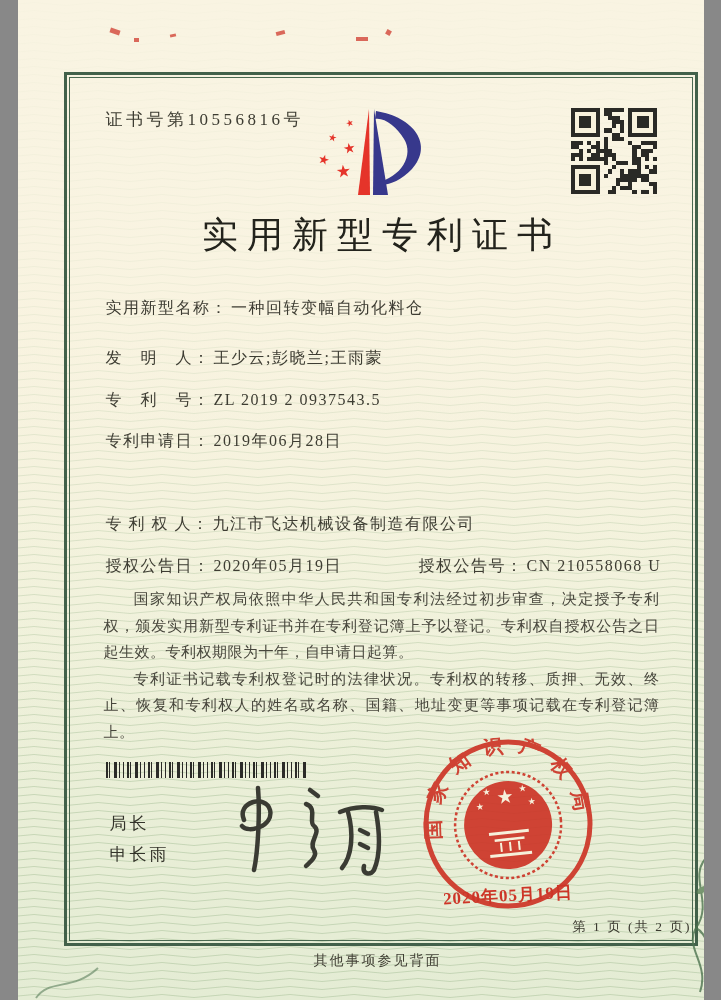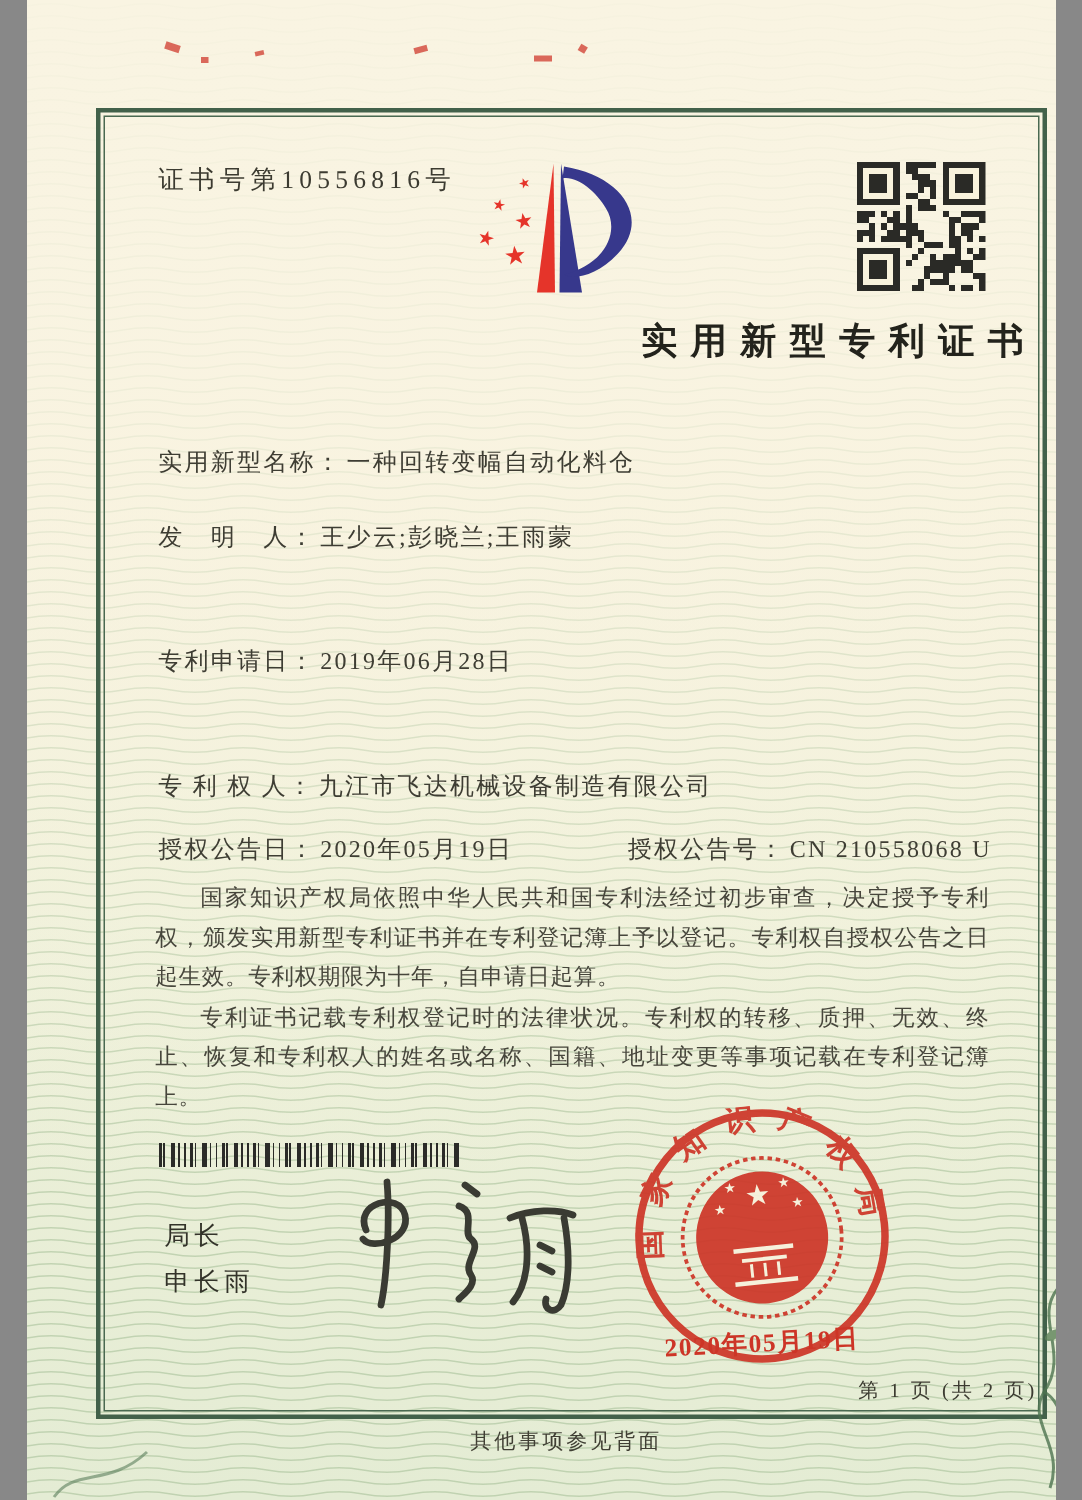--- a/index.html
+++ b/index.html
@@ -10,22 +10,22 @@
   .wave-mute{position:absolute;inset:0;z-index:0;
         background:linear-gradient(180deg,rgba(249,244,226,.95) 0%,rgba(249,244,226,.8) 25%,rgba(249,244,226,.3) 55%,rgba(249,244,226,0) 80%);}
   .frame{position:absolute;left:46px;top:72px;width:628px;height:868px;border:3px solid #42614a;z-index:1;}
   .frame-inner{position:absolute;inset:2px;border:1px solid #4a6951;}
   .edge-line{position:absolute;left:703px;top:78px;width:2px;height:890px;background:rgba(110,130,100,.30);z-index:1;}
   .content{position:absolute;inset:0;z-index:2;}
   .cert-no{position:absolute;left:88px;top:108px;font-size:17px;letter-spacing:3.5px;color:#3c3b31;}
   .logo{position:absolute;left:280px;top:101px;width:145px;height:102px;}
   .logo-star{position:absolute;color:#e5342a;line-height:1;font-family:"DejaVu Sans",sans-serif;}
   .qr{position:absolute;left:553px;top:108px;width:86px;height:86px;}
-  .title{position:absolute;left:46px;top:211px;width:628px;text-align:right;
-         font-size:24px;font-weight:bold;letter-spacing:9px;text-indent:9px;color:#23231c;}
+  .title{position:absolute;left:46px;top:211px;width:628px;text-align:center;
+         font-size:36px;font-weight:normal;letter-spacing:9px;text-indent:9px;color:#23231c;}
   .row{position:absolute;left:88px;font-size:16px;letter-spacing:1.5px;white-space:nowrap;color:#3e3d33;}
   .row .val{margin-left:3px;}
   .grant2{position:absolute;left:313px;top:0;}
   .paras{position:absolute;left:86px;top:586px;width:556px;font-size:15px;line-height:26.5px;
          color:#47463c;text-align:justify;letter-spacing:.5px;}
   .paras p{margin:0;text-indent:2em;}
   .barcode{position:absolute;left:88px;top:762px;width:201px;height:16px;
         background:repeating-linear-gradient(90deg,#2b2b28 0 2px,transparent 2px 3px,#2b2b28 3px 4px,transparent 4px 8px,#2b2b28 8px 11px,transparent 11px 13px,#2b2b28 13px 14px,transparent 14px 17px,#2b2b28 17px 18px,transparent 18px 21px);}
   .signer-title{position:absolute;left:92px;top:812px;font-size:17px;letter-spacing:3px;color:#33332a;}
   .signer-name{position:absolute;left:92px;top:843px;font-size:17px;letter-spacing:3px;color:#33332a;}
@@ -236,20 +236,23 @@
       </svg>
 
     <div class="title">实用新型专利证书</div>
 
     <div class="row" style="top:298px;">
       <span class="lbl">实用新型名称：</span><span class="val">一种回转变幅自动化料仓</span>
     </div>
     <div class="row" style="top:348px;">
       <span class="lbl">发　明　人：</span><span class="val">王少云;彭晓兰;王雨蒙</span>
     </div>
+    <div class="row" style="top:390px;">
+      <span class="lbl">专　利　号：</span><span class="val">ZL 2019 2 0937543.5</span>
+    </div>
     <div class="row" style="top:431px;">
       <span class="lbl">专利申请日：</span><span class="val">2019年06月28日</span>
     </div>
     <div class="row" style="top:494px;margin-top:20px;">
       <span class="lbl">专 利 权 人：</span><span class="val">九江市飞达机械设备制造有限公司</span>
     </div>
     <div class="row" style="top:556px;">
       <span class="lbl">授权公告日：</span><span class="val">2020年05月19日</span>
       <span class="grant2">
         <span class="lbl">授权公告号：</span><span class="val">CN 210558068 U</span>

